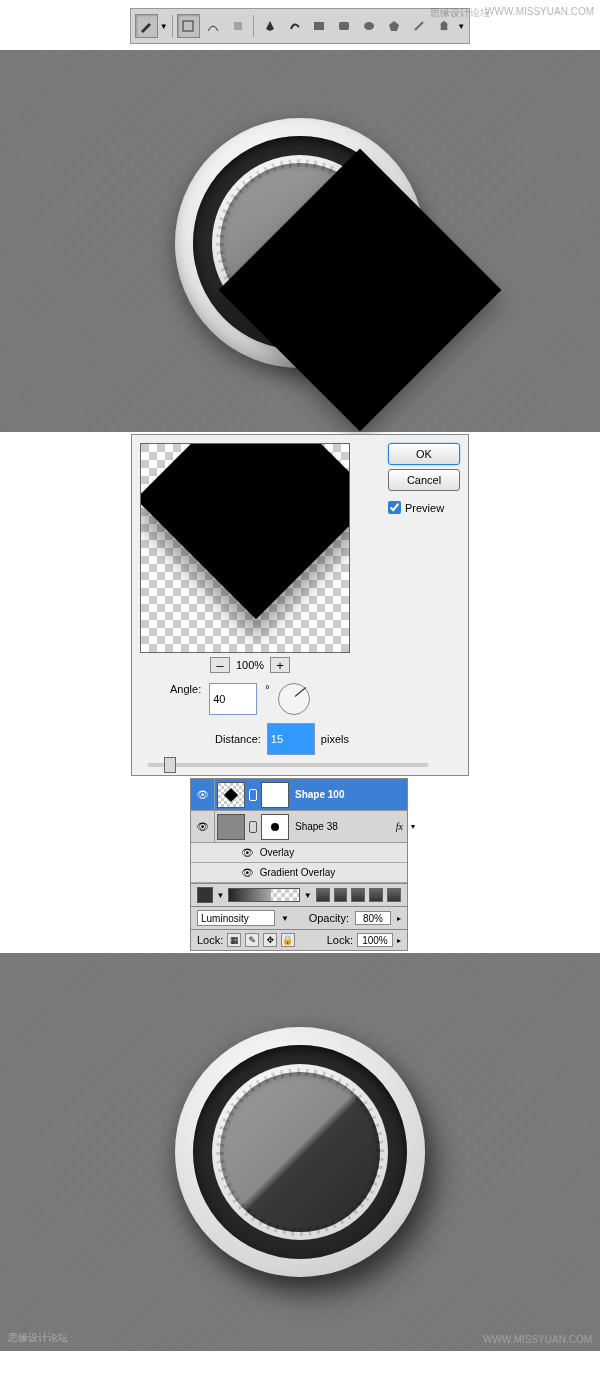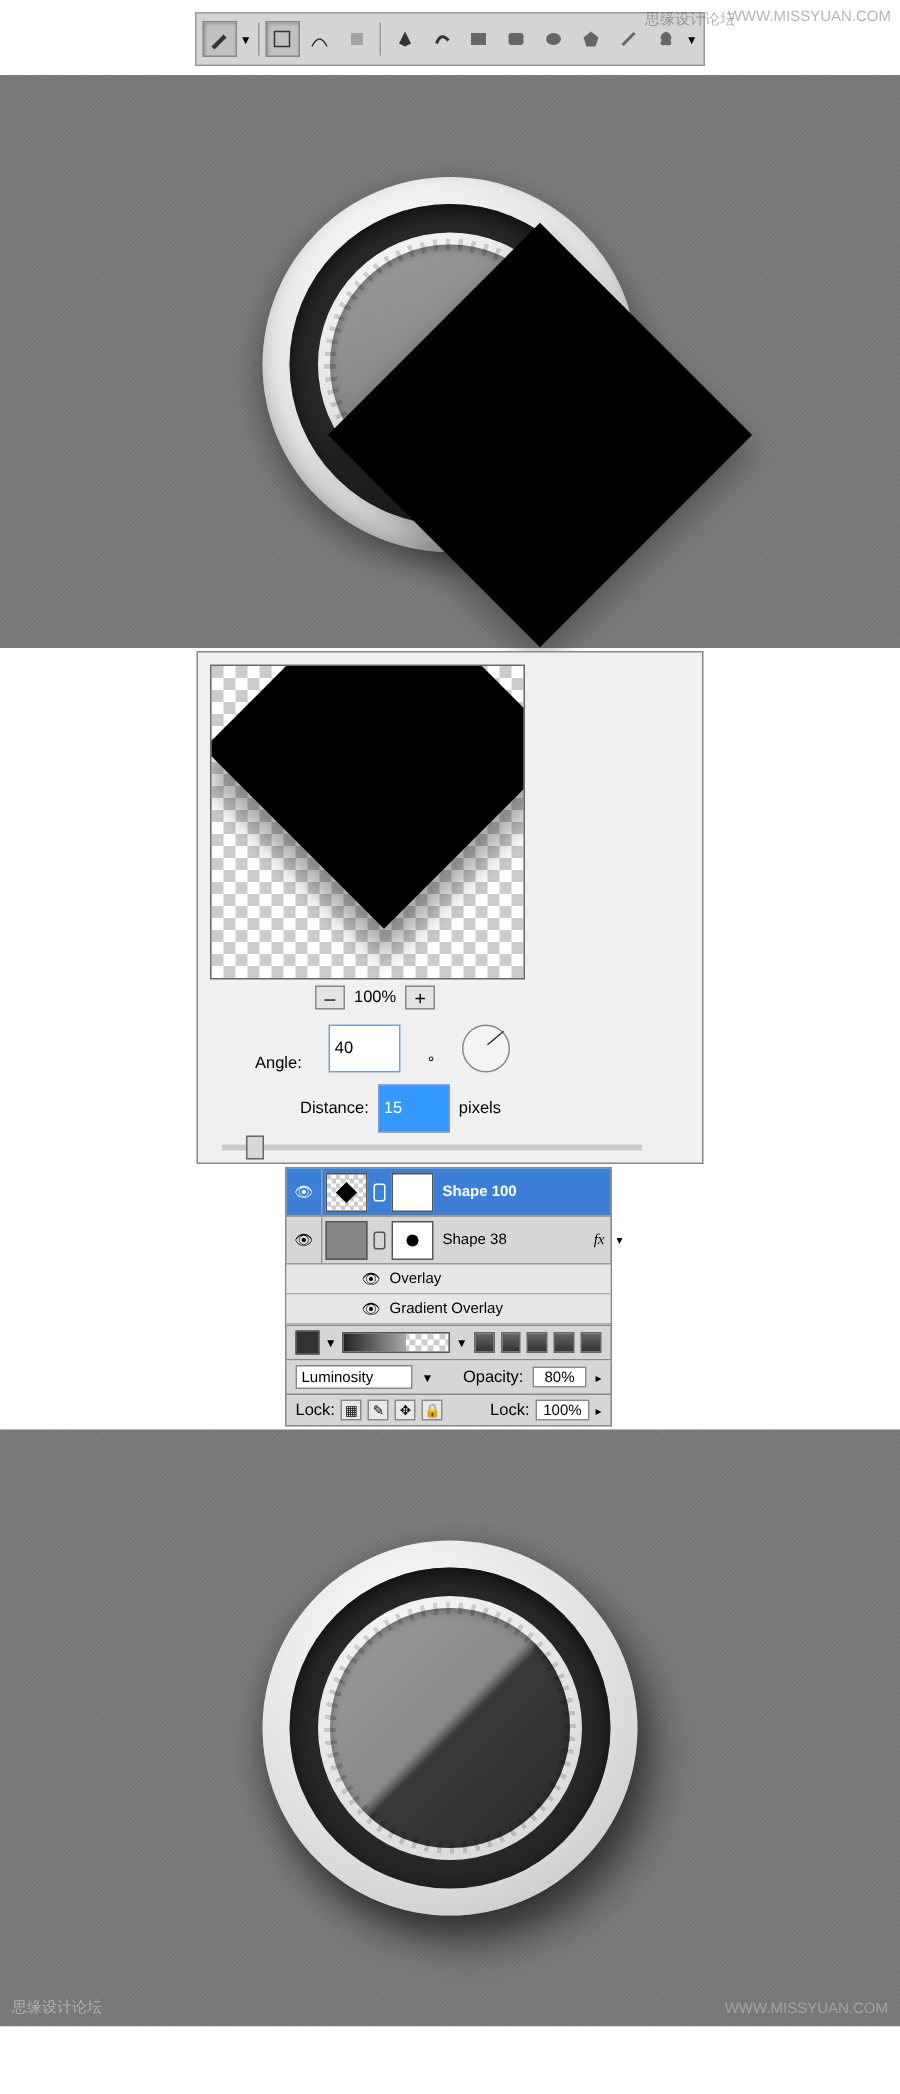--- a/index.html
+++ b/index.html
@@ -35,22 +35,22 @@
 .dialog { width: 338px; margin: 2px 0 0 131px; background: #f0f0f0; border: 1px solid #888; padding: 8px; position: relative; }
 .preview-box { width: 210px; height: 210px; border: 1px solid #666; background: #fff; background-image: repeating-conic-gradient(#fff 0 25%,#ccc 0 50%); background-size: 16px 16px; position: relative; overflow: hidden; }
 .preview-box .pdiamond { position: absolute; width: 170px; height: 170px; background: #000; transform: rotate(45deg); left: 30px; top: -30px; box-shadow: 14px 14px 18px rgba(0,0,0,0.35); }
 .zoom-row { display: flex; align-items: center; gap: 6px; margin: 4px 0 10px 70px; }
 .zbtn { width: 20px; height: 16px; border: 1px solid #888; background: #e4e4e4; display:flex; align-items:center; justify-content:center; font-size:13px; cursor:pointer; }
 .dlg-btn { display: block; width: 72px; height: 22px; border: 1px solid #707070; background: linear-gradient(#fff,#e0e0e0); border-radius: 3px; margin-bottom: 4px; cursor: pointer; font-size: 11px; }
 .dlg-btn.ok { border-color: #2b7fd4; box-shadow: 0 0 2px #6bb4ff; }
 .right-col { position: absolute; right: 8px; top: 8px; }
 .chk { margin-top: 10px; display:flex; align-items:center; gap:4px; }
 .chk input { accent-color: #2b7fd4; }
-.angle-row { display:flex; align-items:flex-end; gap:18px; margin: 8px 0 8px 30px; }
-.dist-row { display:flex; align-items:center; gap:6px; margin: 0 0 8px 60px; }
+.angle-row { display:flex; align-items:flex-start; gap:8px; margin: 8px 0 8px 30px; }
+.dist-row { display:flex; align-items:center; gap:6px; margin: 0 0 8px 75px; }
 .num-input { width: 48px; height: 18px; border: 1px solid #7a9ac9; padding: 15px 3px; font-size:11px; }
 .num-input.sel { background: #3399ff; color:#fff; }
 .angle-wheel { width: 32px; height: 32px; border: 1px solid #888; border-radius: 50%; position: relative; background: #f4f4f4; }
 .angle-wheel::after { content:''; position:absolute; width:14px; height:1px; background:#333; left:16px; top:12px; transform-origin:left; transform:rotate(-40deg); }
 .slider { width: 280px; height: 4px; background: #ccc; margin: 6px 0 0 8px; position: relative; }
 .slider::after { content:''; position:absolute; width:10px; height:14px; background:#d8d8d8; border:1px solid #666; left:16px; top:-6px; }
 
 
 .layers { width: 218px; margin: 2px 0 0 190px; border: 1px solid #888; background: #d6d6d6; font-size: 10px; }
 .layer-row { display:flex; align-items:center; height: 32px; border-bottom:1px solid #999; }
@@ -161,20 +161,28 @@
 
 <div class="dialog">
   <div class="preview-box">
     <div class="pdiamond"></div>
   </div>
   <div class="zoom-row">
     <div class="zbtn">–</div>
     <span>100%</span>
     <div class="zbtn">+</div>
   </div>
+  <div class="right-col">
+    <button class="dlg-btn ok">OK</button>
+    <button class="dlg-btn">Cancel</button>
+    <label class="chk">
+      <input type="checkbox" checked="" style="">
+      <span>Preview</span>
+    </label>
+  </div>
   <div class="angle-row">
     <span>Angle:</span>
     <input class="num-input" value="40" style="">
     <span>°</span>
     <div class="angle-wheel"></div>
   </div>
   <div class="dist-row">
     <span>Distance:</span>
     <input class="num-input sel" value="15" style="">
     <span>pixels</span>

